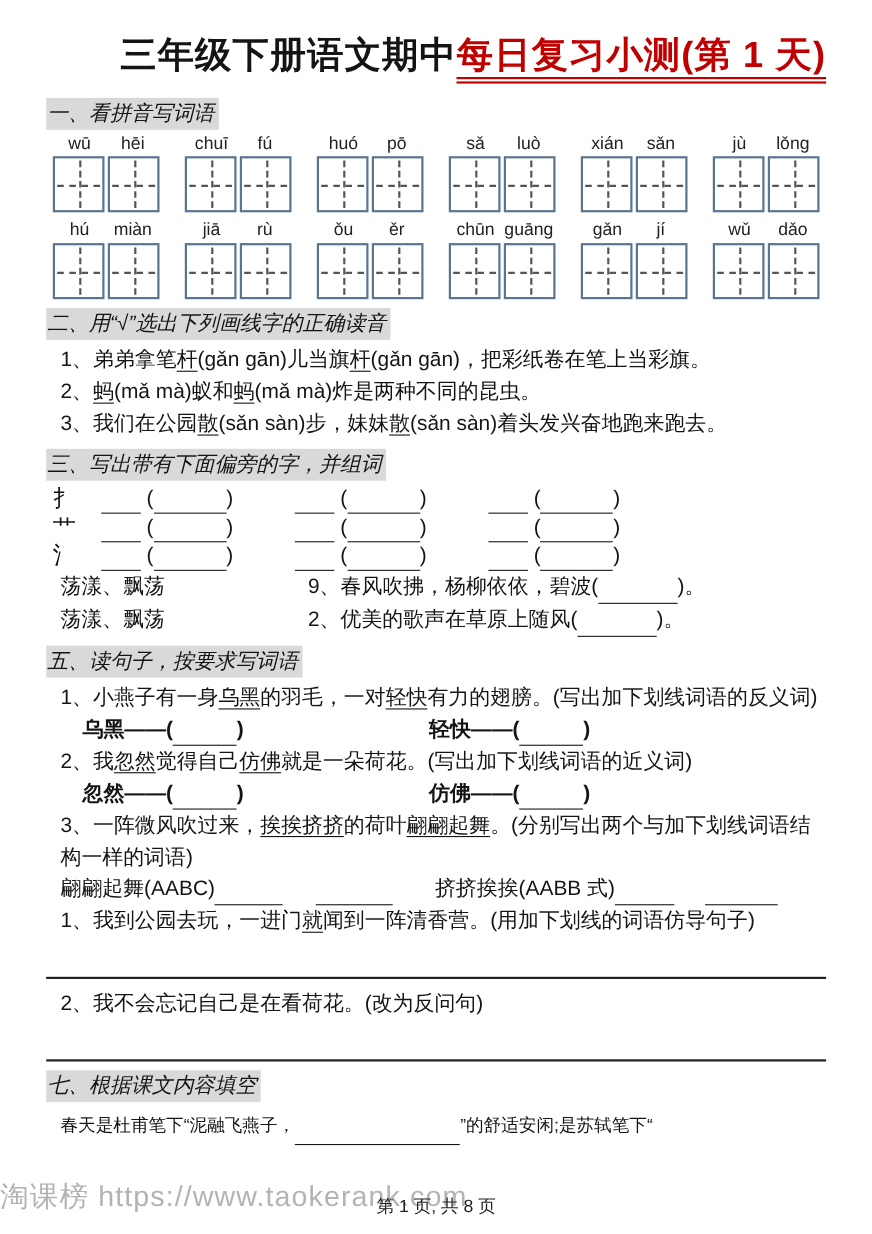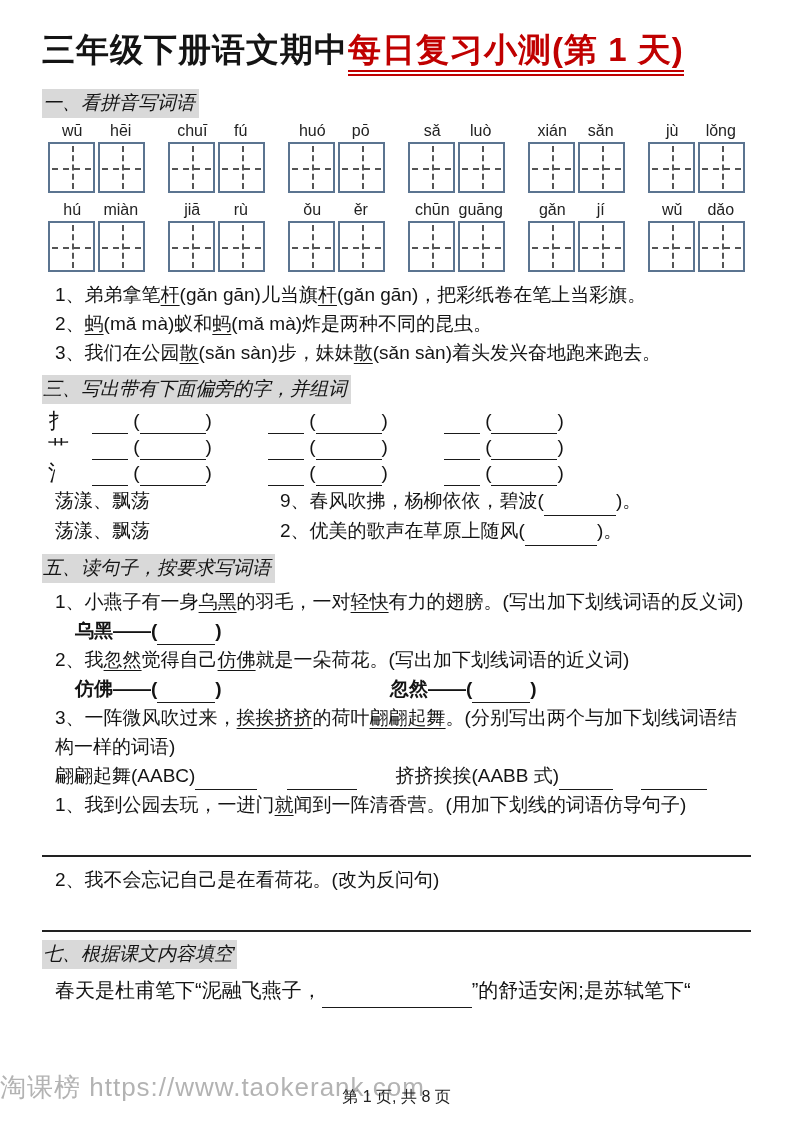--- a/index.html
+++ b/index.html
@@ -6,21 +6,21 @@
   html,body { width: 793px; height: 1122px; }
   body {
     background: #ffffff;
     font-family: "Liberation Sans", "DejaVu Sans", sans-serif;
     color: #141414;
     position: relative;
     overflow: hidden;
   }
   .page { padding: 14px 42px 0 42px; }
 
-  .title { text-align: left; font-size: 33px; font-weight: bold; margin: 14px 0 16px; letter-spacing: 1px; white-space: nowrap; }
+  .title { text-align: right; font-size: 33px; font-weight: bold; margin: 14px 0 16px; letter-spacing: 1px; white-space: nowrap; }
   .title .t-red { color: #c00000; border-bottom: 6px double #c00000; padding-bottom: 2px; }
 
   .sec-header-wrap { margin: 8px 0 4px; }
   .sec-header { display: inline-block; background: #d9d9d9; font-size: 19px; font-weight: 500; padding: 1px 4px 2px 1px; font-style: italic; }
 
   .body-line { font-size: 19px; line-height: 29px; padding-left: 13px; }
   .u { text-decoration: underline; text-underline-offset: 4px; }
   .blank { display: inline-block; border-bottom: 1.6px solid #1a1a1a; height: 1.02em; vertical-align: bottom; }
   .gap { display: inline-block; height: 1px; }
 
@@ -44,21 +44,21 @@
   .s4-left { width: 238px; padding-left: 13px; }
 
   
   .ans-row { display: flex; font-size: 19px; line-height: 29px; padding-left: 33px; font-weight: bold; }
   .ans-cell { width: 315px; white-space: nowrap; }
 
   
   .answer-line { border-bottom: 2px solid #222; height: 38px; margin-bottom: 8px; }
 
   
-  .s7-para { font-size: 20px; line-height: 35px; padding-left: 13px; }
+  .s7-para { font-size: 16px; line-height: 35px; padding-left: 13px; }
 
   .watermark { position: absolute; left: 0; right: 0; top: 1070px; text-align: left; color: #b3b3b3; font-size: 26px; letter-spacing: 1px; }
   .page-num { position: absolute; left: 0; right: 0; top: 1087px; text-align: center; color: #222; font-size: 16px; }
 </style>
 </head>
 <body>
 
 <div class="page">
 
   <div class="title">
@@ -166,20 +166,21 @@
     <div class="box-pair">
         <div class="tian"></div>
         <div class="tian"></div>
       </div>
     <div class="box-pair">
         <div class="tian"></div>
         <div class="tian"></div>
       </div>
   </div>
 
+  <div class="sec-header-wrap"><span class="sec-header">二、用“√”选出下列画线字的正确读音</span></div>
   <div class="body-line"><span>1、弟弟拿笔</span><span class="u">杆</span><span>(gǎn gān)儿当旗</span><span class="u">杆</span><span>(gǎn gān)，把彩纸卷在笔上当彩旗。</span></div>
   <div class="body-line"><span>2、</span><span class="u">蚂</span><span>(mǎ mà)蚁和</span><span class="u">蚂</span><span>(mǎ mà)炸是两种不同的昆虫。</span></div>
   <div class="body-line"><span>3、我们在公园</span><span class="u">散</span><span>(sǎn sàn)步，妹妹</span><span class="u">散</span><span>(sǎn sàn)着头发兴奋地跑来跑去。</span></div>
 
   <div class="sec-header-wrap"><span class="sec-header">三、写出带有下面偏旁的字，并组词</span></div>
   <div class="radical-row">
     <span class="radical">扌</span>
     <span class="s3-group"><span class="blank" style="width: 36px;"></span><span> (</span><span class="blank" style="width: 66px;"></span><span>)</span></span>
     <span class="s3-group"><span class="blank" style="width: 36px;"></span><span> (</span><span class="blank" style="width: 66px;"></span><span>)</span></span>
     <span class="s3-group"><span class="blank" style="width: 36px;"></span><span> (</span><span class="blank" style="width: 66px;"></span><span>)</span></span>
@@ -203,25 +204,26 @@
   </div>
   <div class="s4-row">
     <span class="s4-left">荡漾、飘荡</span>
     <span><span>2、优美的歌声在草原上随风(</span><span class="blank" style="width: 72px;"></span><span>)。</span></span>
   </div>
 
   <div class="sec-header-wrap"><span class="sec-header">五、读句子，按要求写词语</span></div>
   <div class="body-line"><span>1、小燕子有一身</span><span class="u">乌黑</span><span>的羽毛，一对</span><span class="u">轻快</span><span>有力的翅膀。(写出加下划线词语的反义词)</span></div>
   <div class="ans-row">
     <span class="ans-cell"><span>乌黑——(</span><span class="blank" style="width: 58px;"></span><span>)</span></span>
+    <span class="ans-cell"><span>轻快——(</span><span class="blank" style="width: 58px;"></span><span>)</span></span>
   </div>
   <div class="body-line"><span>2、我</span><span class="u">忽然</span><span>觉得自己</span><span class="u">仿佛</span><span>就是一朵荷花。(写出加下划线词语的近义词)</span></div>
   <div class="ans-row">
+    <span class="ans-cell"><span>忽然——(</span><span class="blank" style="width: 58px;"></span><span>)</span></span>
     <span class="ans-cell"><span>仿佛——(</span><span class="blank" style="width: 58px;"></span><span>)</span></span>
-    <span class="ans-cell"><span>忽然——(</span><span class="blank" style="width: 58px;"></span><span>)</span></span>
   </div>
   <div class="body-line"><span>3、一阵微风吹过来，</span><span class="u">挨挨挤挤</span><span>的荷叶</span><span class="u">翩翩起舞</span><span>。(分别写出两个与加下划线词语结构一样的词语)</span></div>
   <div class="body-line"><span>翩翩起舞(AABC)</span><span class="blank" style="width: 62px;"></span><span class="gap" style="width: 30px;"></span><span class="blank" style="width: 70px;"></span><span class="gap" style="width: 38px;"></span><span>挤挤挨挨(AABB 式)</span><span class="blank" style="width: 54px;"></span><span class="gap" style="width: 28px;"></span><span class="blank" style="width: 66px;"></span></div>
 
   <div class="body-line"><span>1、我到公园去玩，一进门</span><span class="u">就</span><span>闻到一阵清香营。(用加下划线的词语仿导句子)</span></div>
   <div class="answer-line"></div>
   <div class="body-line"><span>2、我不会忘记自己是在看荷花。(改为反问句)</span></div>
   <div class="answer-line"></div>
 
   <div class="sec-header-wrap"><span class="sec-header">七、根据课文内容填空</span></div>

